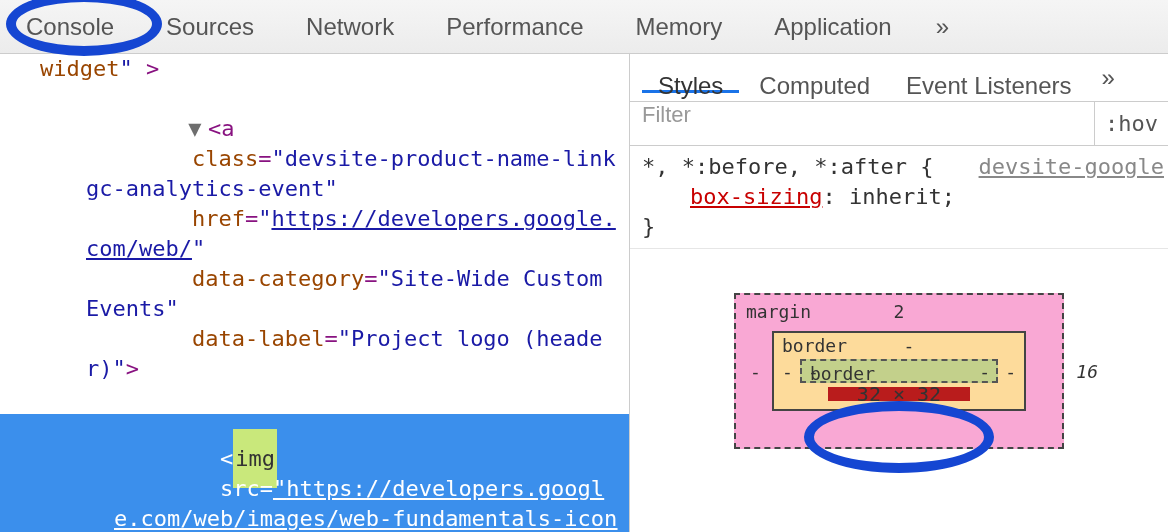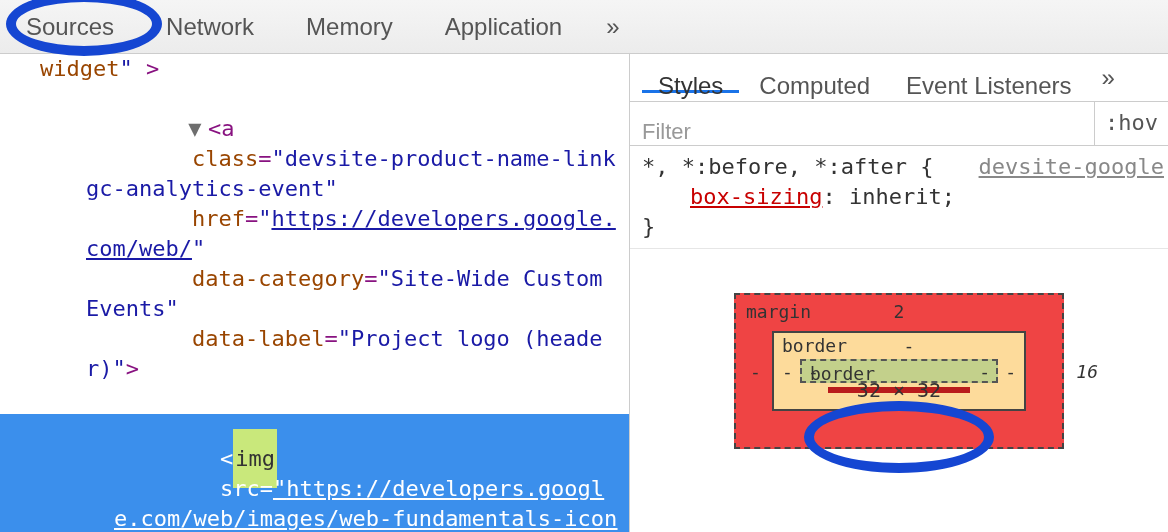--- a/index.html
+++ b/index.html
@@ -126,21 +126,21 @@
     }
     .right-tab.active {
       border-bottom: 3px solid #1a73e8;
       color: #333;
     }
     .right-more { padding: 0 10px; }
 
     
     .filter-row {
       display: flex;
-      align-items: flex-end;
+      align-items: flex-start;
       height: 44px;
       border-bottom: 1px solid #ccc;
       font-size: 22px;
     }
     .filter-input {
       flex: 1;
       border: none;
       outline: none;
       padding: 0 12px;
       font-size: 22px;
@@ -189,41 +189,41 @@
     }
     .bm {
       position: relative;
       font-family: Menlo, Consolas, monospace;
       font-size: 18px;
       color: #333;
     }
     .bm-margin {
       width: 330px;
       height: 156px;
-      background: #ef4444;
+      background: #f9a8d4;
       border: 2px dashed #444;
       position: relative;
     }
     .bm-border {
       position: absolute;
       top: 36px; left: 36px; right: 36px; bottom: 36px;
       background: #fddb9b;
       border: 2px solid #444;
     }
     .bm-padding {
       position: absolute;
       top: 26px; left: 26px; right: 26px; bottom: 26px;
       background: #c3d08b;
       border: 2px dashed #555;
     }
     .bm-content {
       position: absolute;
       top: 26px; left: 26px; right: 26px; bottom: 26px;
       background: #8cb6c0;
-      border: 3px solid #b91c1c;
+      border: 7px solid #b91c1c;
       display: flex;
       align-items: center;
       justify-content: center;
       font-size: 20px;
     }
     .bm-label {
       position: absolute;
       font-size: 18px;
     }
     .bm-side {
@@ -249,22 +249,24 @@
       left: 0; right: 0;
       margin: auto;
       width: 190px;
       height: 72px;
     }
   </style>
 </head>
 <body>
 
 <div class="top-tabs">
+  <div class="top-tab">Console</div>
   <div class="top-tab">Sources</div>
   <div class="top-tab">Network</div>
+  <div class="top-tab">Performance</div>
   <div class="top-tab">Memory</div>
   <div class="top-tab">Application</div>
   <div class="top-more">»</div>
   <div class="callout tab"></div>
 </div>
 
 <div class="main">
 
   <div class="left-pane">
     <div class="dom">

